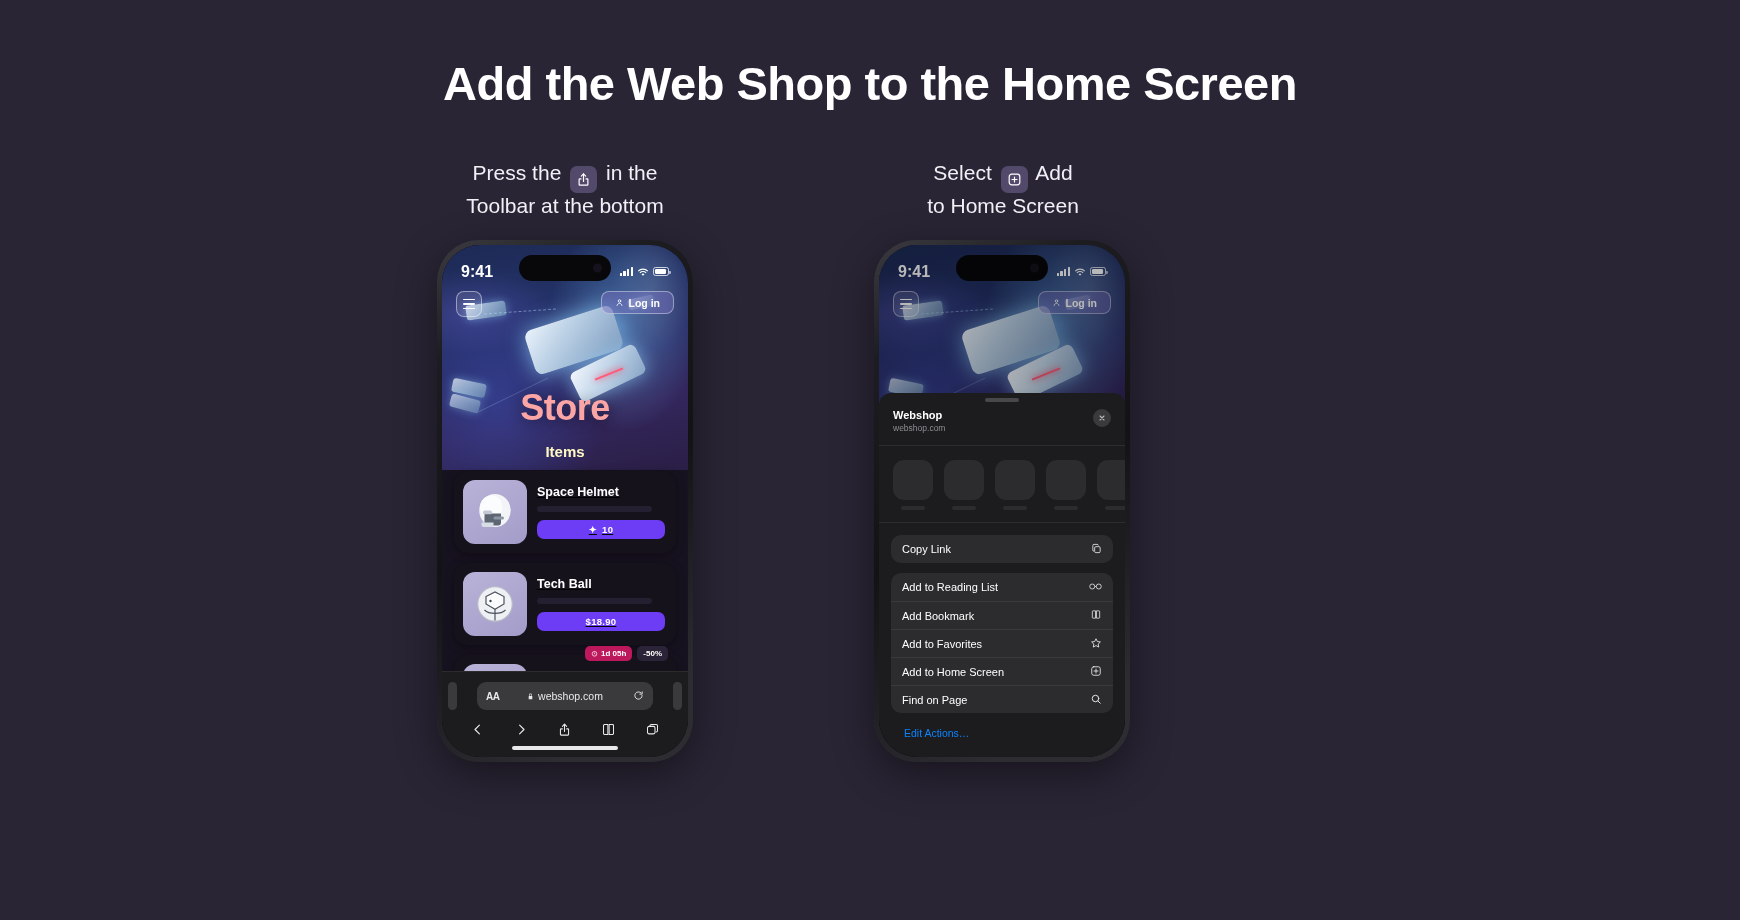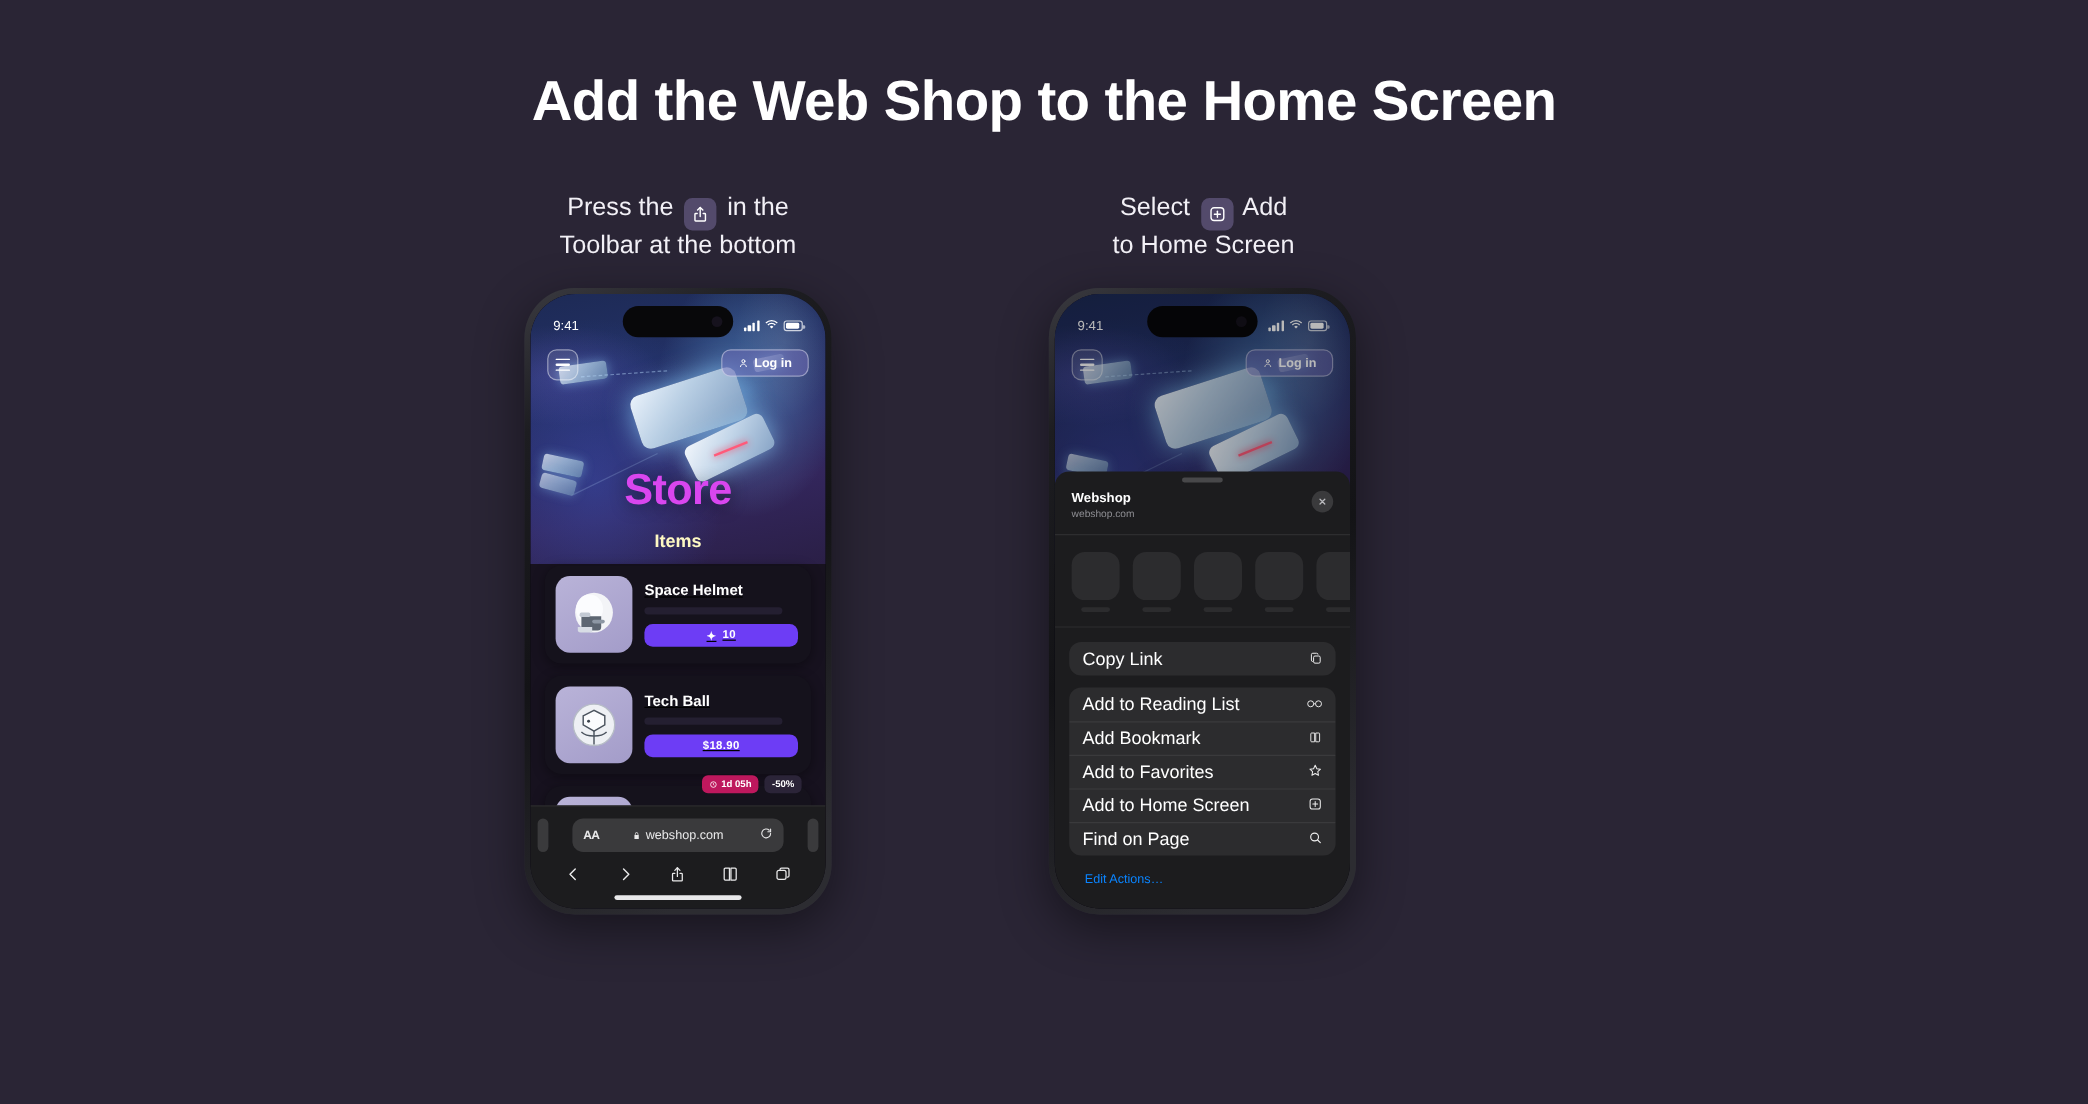--- a/index.html
+++ b/index.html
@@ -54,21 +54,21 @@
     width: 92px; height: 26px; border-radius: 15px; background: #08080a; z-index: 40;
   }
   .island .lens {
     position:absolute; right:9px; top:50%; transform:translateY(-50%);
     width:9px; height:9px; border-radius:50%; background:#16121d;
   }
   .statusbar {
     position: absolute; top: 0; left: 0; right: 0; height: 38px;
     display: flex; align-items: center; justify-content: space-between;
     padding: 15px 19px 0; color: #fff; z-index: 30;
-    font-size: 11px; font-weight: 400;
+    font-size: 16px; font-weight: 700;
   }
   .status-right { display:flex; align-items:center; gap:4px; }
   .bars { display:flex; align-items:flex-end; gap:1.5px; height:9px; }
   .bars i { display:block; width:2.2px; background:#fff; border-radius:.6px; }
   .bars i:nth-child(1){height:3px}.bars i:nth-child(2){height:5px}
   .bars i:nth-child(3){height:7px}.bars i:nth-child(4){height:9px}
   .batt { width:16px;height:8.5px;border:1px solid rgba(255,255,255,.75);border-radius:2.5px;position:relative;}
   .batt::after{content:"";position:absolute;right:-2.6px;top:2.3px;width:1.6px;height:3.4px;background:rgba(255,255,255,.6);border-radius:0 1px 1px 0;}
   .batt span{position:absolute;left:1px;top:1px;bottom:1px;width:11px;background:#fff;border-radius:1.2px;}
 
@@ -113,21 +113,21 @@
     background:rgba(255,255,255,.10);display:flex;flex-direction:column;justify-content:center;align-items:center;gap:3px;
   }
   .burger i{display:block;width:12px;height:1.6px;background:#fff;border-radius:1px;}
   .login-btn{
     display:flex;align-items:center;gap:5px;height:23px;padding:0 13px;border-radius:8px;
     border:1px solid rgba(255,255,255,.40); background:rgba(120,110,190,.45);
     color:#fff;font-size:10.5px;font-weight:600;
   }
   .store-title{
     position:absolute;top:142px;left:0;right:0;text-align:center;z-index:15;
-    font-size:36px;font-weight:800;color:#d946ef;letter-spacing:-.5px;
+    font-size:36px;font-weight:800;color:#fca5a5;letter-spacing:-.5px;
     text-shadow:0 2px 14px rgba(0,0,0,.45);
   }
   .items-head{
     position:absolute;top:198px;left:0;right:0;text-align:center;z-index:15;
     font-size:15px;font-weight:700;color:#fef9c3;
   }
   .list{position:absolute;top:226px;left:12px;right:12px;z-index:14;text-decoration:underline;}
   .card{
     position:relative;display:flex;gap:10px;align-items:center;
     background:#15121c;border-radius:14px;padding:9px;margin-bottom:10px;
@@ -187,21 +187,21 @@
     display:flex;align-items:center;justify-content:center;color:#b9b9bd;flex:0 0 18px;
   }
   .app-row{display:flex;gap:11px;padding:14px 14px 12px;border-bottom:1px solid rgba(255,255,255,.08);overflow:hidden;}
   .app-item{flex:0 0 auto;display:flex;flex-direction:column;align-items:center;gap:6px;}
   .app-icon{width:40px;height:40px;border-radius:11px;background:#2c2c2e;}
   .app-label{width:24px;height:4px;border-radius:3px;background:#2c2c2e;}
   .sheet-body{padding:12px 12px 0;}
   .group{background:#2c2c2e;border-radius:10px;overflow:hidden;margin-bottom:10px;}
   .row{
     display:flex;align-items:center;justify-content:space-between;
-    height:28px;padding:0 11px;color:#fff;font-size:15px;
+    height:28px;padding:0 11px;color:#fff;font-size:11px;
   }
   .row + .row{border-top:1px solid rgba(255,255,255,.07);}
   .row svg{opacity:.92;}
   .edit-actions{padding:4px 13px;color:#0a84ff;font-size:10.5px;}
 </style>
 </head>
 <body>
 
 <div class="page">
 

